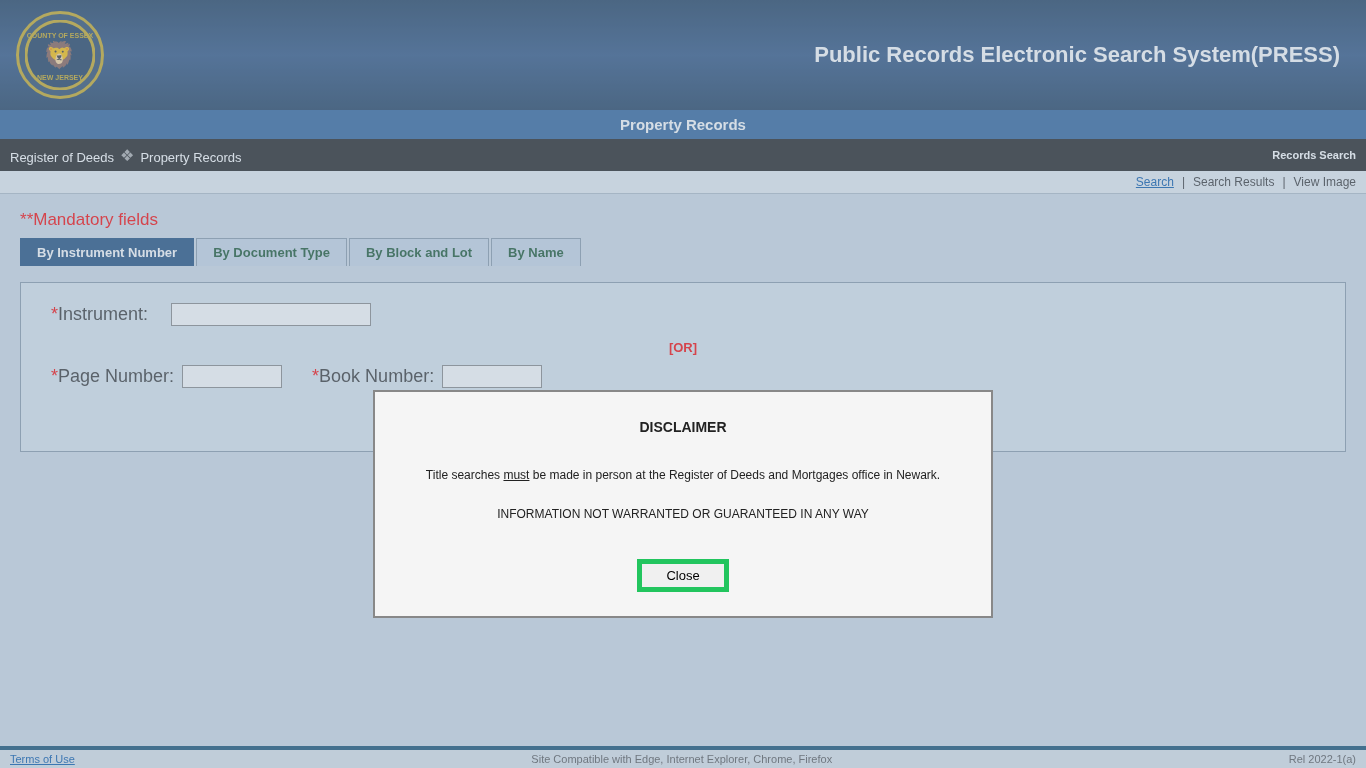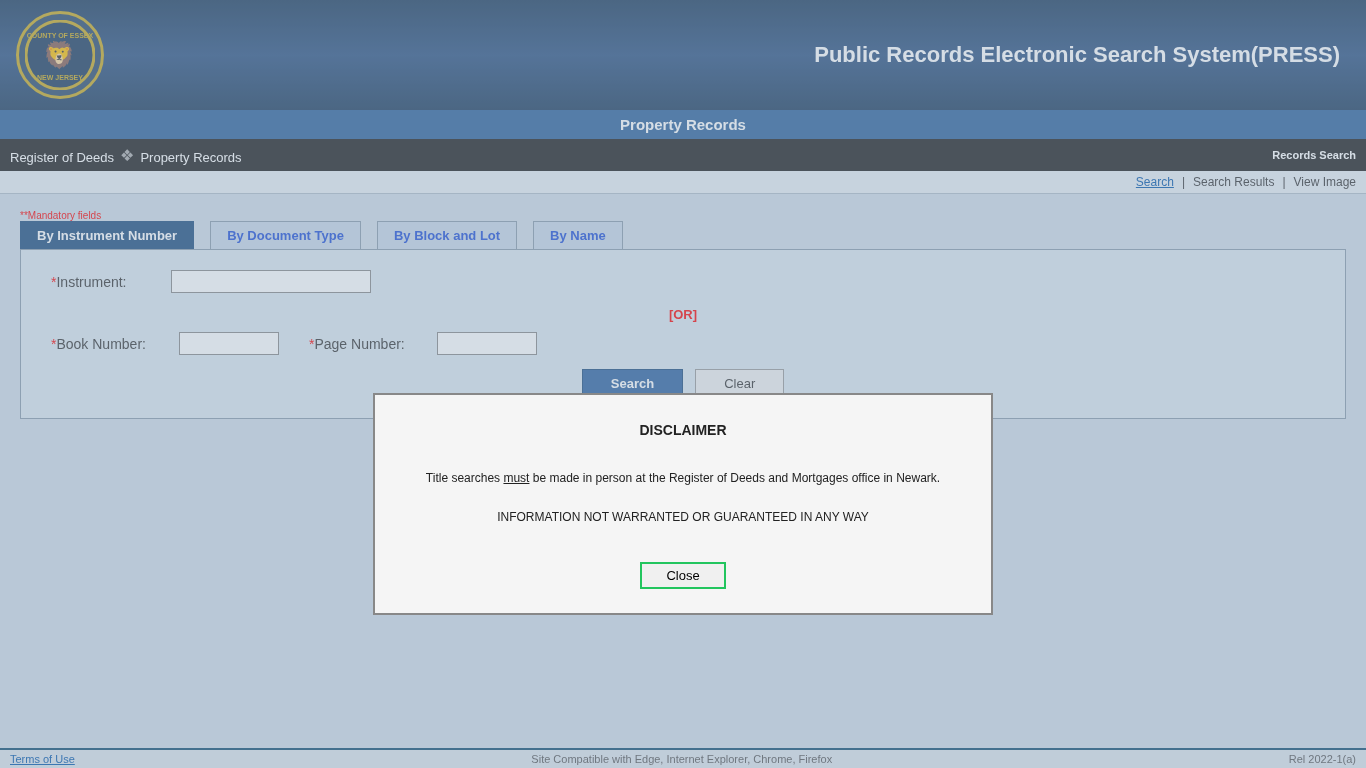--- a/index.html
+++ b/index.html
@@ -101,41 +101,42 @@
     .records-nav span {
       color: #333;
     }
 
     
     .main-content {
       padding: 16px 20px;
     }
     .mandatory-label {
       color: #333;
-      font-size: 10px;
+      font-size: 17px;
+      margin-bottom: 8px;
     }
     .mandatory-label span {
       color: red;
     }
 
     
     .tabs {
       display: flex;
-      gap: 16px;
-      margin-bottom: 0;
+      gap: 2px;
+      margin-bottom: 16px;
     }
     .tab {
       padding: 6px 16px;
       background: #c8d8e8;
       border: 1px solid #8899aa;
       border-bottom: none;
       cursor: pointer;
       font-size: 13px;
       font-weight: bold;
-      color: #1d4ed8;
+      color: #14532d;
       user-select: none;
     }
     .tab.active {
       background: #1a4a7c;
       color: white;
       border-color: #1a4a7c;
     }
 
     
     .form-panel {
@@ -144,21 +145,21 @@
       padding: 20px 30px 20px 30px;
       min-height: 160px;
     }
     .form-row {
       display: flex;
       align-items: center;
       margin-bottom: 14px;
     }
     .form-label {
       min-width: 120px;
-      font-size: 14px;
+      font-size: 18px;
       color: #333;
     }
     .form-label .req {
       color: red;
     }
     .form-input {
       border: 1px solid #888;
       padding: 3px 5px;
       font-size: 13px;
       background: white;
@@ -242,34 +243,34 @@
       font-weight: bold;
       margin-bottom: 9px;
       font-size: 14px;
     }
     .disclaimer-box .disc-note {
       text-decoration: underline;
     }
     .disclaimer-box .btn-close {
       margin-top: 16px;
       background: #f0f0f0;
-      border: 2px solid #22c55e;
+      border: 5px solid #22c55e;
       padding: 4px 24px;
       cursor: pointer;
       font-size: 13px;
     }
 
     
     .footer {
       position: fixed;
       bottom: 0;
       left: 0;
       right: 0;
       background: #dde4ec;
-      border-top: 2px solid #0c4a6e;
+      border-top: 4px solid #0c4a6e;
       display: flex;
       align-items: center;
       justify-content: space-between;
       padding: 3px 10px;
       font-size: 11px;
     }
     .footer a {
       color: #0055aa;
       text-decoration: underline;
       cursor: pointer;
@@ -360,29 +361,29 @@
         <span class="req">*</span><span>Instrument:</span>
       </label>
       <input type="text" class="form-input instrument-input" value="" style="">
     </div>
 
     <div class="or-row">[OR]</div>
 
     <div class="form-row-inline">
       <div class="inline-group">
         <label class="form-label">
+          <span class="req">*</span><span>Page Number:</span>
+        </label>
+        <input type="text" class="form-input page-input" value="" style="">
+      </div>
+      <div class="inline-group">
+        <label class="form-label">
           <span class="req">*</span><span>Book Number:</span>
         </label>
         <input type="text" class="form-input book-input" value="" style="">
-      </div>
-      <div class="inline-group">
-        <label class="form-label">
-          <span class="req">*</span><span>Page Number:</span>
-        </label>
-        <input type="text" class="form-input page-input" value="" style="">
       </div>
     </div>
 
     <div class="button-row">
       <button class="btn-search">Search</button>
       <button class="btn-clear">Clear</button>
     </div>
   </div>
 </div>
 

